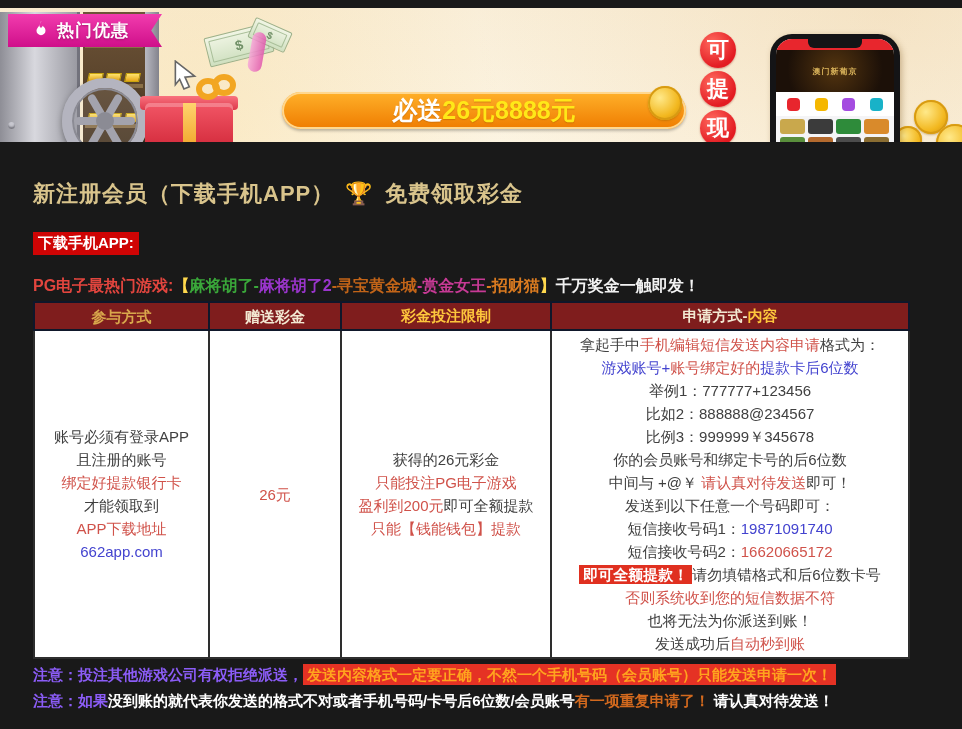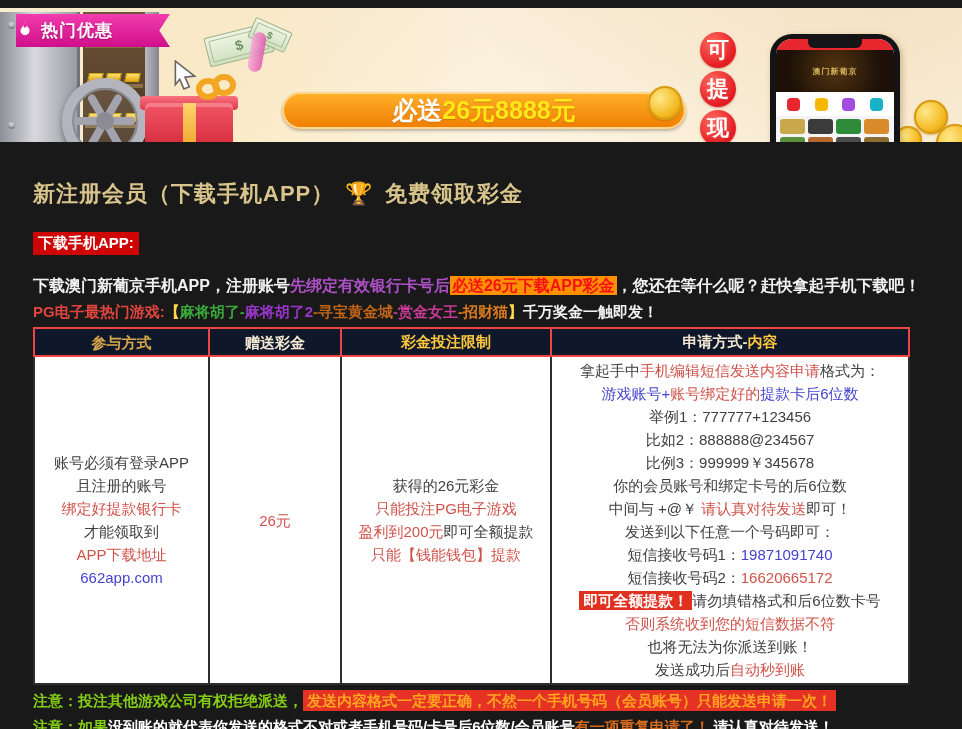--- a/index.html
+++ b/index.html
@@ -36,22 +36,22 @@
   .bow-loop{position:absolute;width:24px;height:22px;border:6px solid #f2a622;border-radius:50%;}
   
   .bill{position:absolute;left:206px;top:22px;width:66px;height:30px;transform:rotate(-14deg);
     background:linear-gradient(180deg,#f0f5e4,#cfe0c0);border:1px solid #9ab08a;border-radius:2px;
     display:flex;align-items:center;justify-content:center;color:#6f8f66;font-weight:bold;font-size:14px;}
   .bill-inner{position:absolute;inset:3px;border:1px solid #a9bf99;border-radius:1px;}
   .bill2{left:250px;top:16px;width:40px;height:22px;transform:rotate(24deg);font-size:10px;}
   
   .cursor{position:absolute;left:172px;top:52px;width:26px;height:30px;}
   
-  .ribbon{position:absolute;left:16px;top:6px;height:33px;width:154px;display:flex;align-items:center;gap:7px;
-    padding-left:0;color:#fff;font-size:17px;font-weight:bold;letter-spacing:1px;
+  .ribbon{position:absolute;left:8px;top:6px;height:33px;width:154px;display:flex;align-items:center;gap:7px;
+    padding-left:24px;color:#fff;font-size:17px;font-weight:bold;letter-spacing:1px;
     background:linear-gradient(180deg,#f23cae,#cf0f8a);
     clip-path:polygon(0 0,100% 0,93% 50%,100% 100%,0 100%);
     text-shadow:0 1px 2px rgba(120,0,70,.5);}
   .ribbon-tail{position:absolute;left:250px;top:24px;width:14px;height:40px;border-radius:8px;
     background:linear-gradient(90deg,#f7a8d8,#e salm) ;background:linear-gradient(90deg,#f7a8d8,#e156ad);transform:rotate(10deg);opacity:.85;}
   
   .headline{position:absolute;left:240px;top:20px;width:452px;text-align:center;
     font-size:42px;font-weight:bold;letter-spacing:1px;color:#f08418;white-space:nowrap;
     text-shadow:-2px -2px 0 #fff,2px -2px 0 #fff,-2px 2px 0 #fff,2px 2px 0 #fff,0 4px 3px rgba(186,100,10,.35);}
   .pill{position:absolute;left:282px;top:84px;width:404px;height:37px;border-radius:19px;
@@ -96,21 +96,21 @@
   .content{padding:0 33px;color:#eee;}
   .heading{margin-top:37px;font-size:22px;font-weight:bold;color:#d9c48c;letter-spacing:1px;}
   .trophy{margin:0 4px;}
   .dl-label{display:inline-block;margin-top:23px;background:#cf0404;color:#fff;font-weight:bold;
     font-size:15px;padding:2px 5px;}
   .intro{margin-top:18px;font-size:16px;font-weight:bold;}
   .intro .tline{line-height:26px;white-space:nowrap;}
   .intro .tline:nth-child(2){font-size:15px;}
 
   table{border-collapse:collapse;margin-top:2px;width:875px;background:#fff;table-layout:fixed;}
-  th{background:#0f172a;border:2px solid #ef4444;height:23px;font-size:15px;font-weight:bold;padding:1px;}
+  th{background:#7f1d1d;border:2px solid #0f172a;height:23px;font-size:15px;font-weight:bold;padding:1px;}
   td{border:2px solid #2e2e2e;height:324px;text-align:center;vertical-align:middle;padding:2px;
     font-size:15px;color:#404040;}
   td .tline,th .tline{line-height:23px;}
   .note{margin-top:5px;font-size:15px;font-weight:bold;line-height:21px;white-space:nowrap;}
 
   
   .seg-w{color:#f2f2f2;}
   .seg-wb{color:#fff;}
   .seg-purple{color:#ab4fc4;}
   .seg-hlo{background:#ff9100;color:#f51212;padding:1px 2px;}
@@ -118,21 +118,21 @@
   .seg-yellow{color:#ffd84d;}
   .seg-green{color:#3aa83a;}
   .seg-violet{color:#9a35cc;}
   .seg-obrown{color:#c26418;}
   .seg-magenta{color:#c73a95;}
   .seg-orange{color:#db7b20;}
   .seg-dark{color:#404040;}
   .seg-tred{color:#d0524a;}
   .seg-blue{color:#4343cf;}
   .seg-hlr{background:#e03020;color:#fff;font-weight:bold;padding:1px 4px;}
-  .seg-brick{color:#84cc16;text-align:right;}
+  .seg-brick{color:#8b5cf6;text-align:right;}
   .seg-notehl{background:#e53224;color:#ffa41e;padding:2px 4px;}
   .seg-orange2{color:#d2691e;}
   .seg-hgold{color:#d9a84c;}
   .seg-hcream{color:#f2e8d2;}
   .seg-hyellow{color:#fdc63c;font-family:Liberation Serif, serif;}
 </style>
 </head>
 <body>
 
 <div class="banner">
@@ -255,21 +255,20 @@
 
   <div class="heading">
     <span>新注册会员（下载手机APP）</span>
     <span class="trophy">🏆</span>
     <span>免费领取彩金</span>
   </div>
 
   <div class="dl-label">下载手机APP:</div>
 
   <div class="intro">
-      <div class="tline"><span class="seg-w">下载澳门新葡京手机APP，注册账号</span><span class="seg-purple">先绑定有效银行卡号后</span><span class="seg-hlo">必送26元下载APP彩金</span><span class="seg-w">，您还在等什么呢？赶快拿起手机下载吧！</span></div>
       <div class="tline"><span class="seg-red">PG电子最热门游戏:</span><span class="seg-yellow">【</span><span class="seg-green">麻将胡了</span><span class="seg-green">-</span><span class="seg-violet">麻将胡了2</span><span class="seg-obrown">-</span><span class="seg-obrown">寻宝黄金城</span><span class="seg-magenta">-</span><span class="seg-magenta">赏金女王</span><span class="seg-orange">-</span><span class="seg-orange">招财猫</span><span class="seg-yellow">】</span><span class="seg-w">千万奖金一触即发！</span></div>
     </div>
 
   <table>
     <colgroup>
         <col style="width:175px">
         <col style="width:132px">
         <col style="width:210px">
         <col style="width:358px">
       </colgroup>

